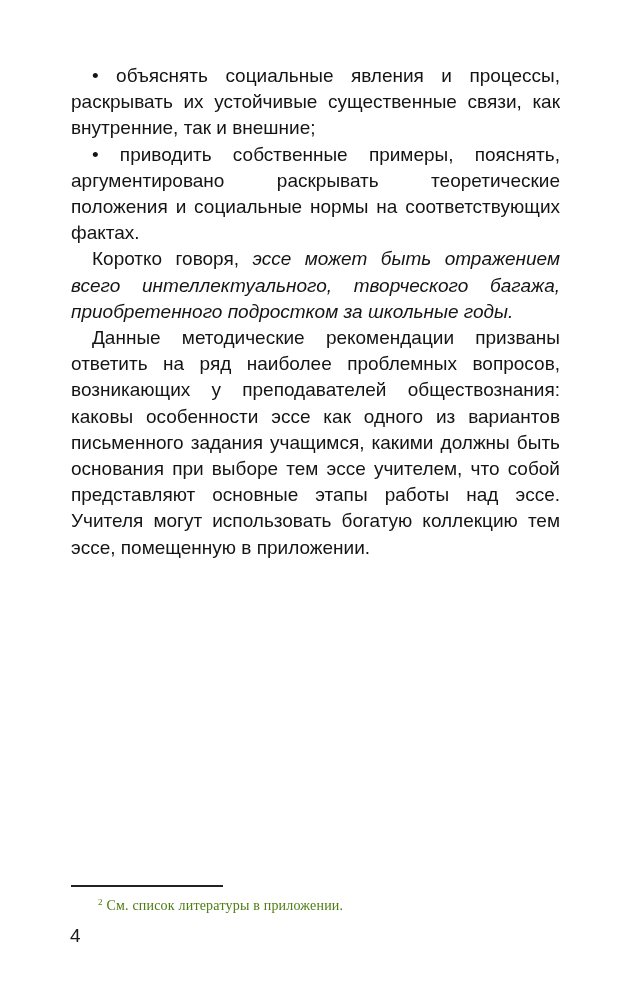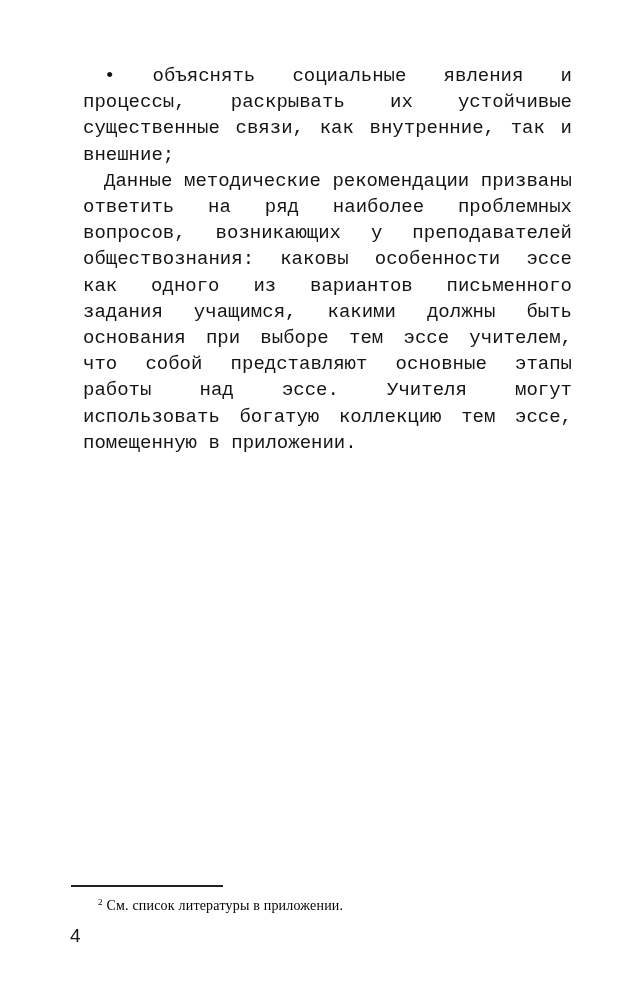--- a/index.html
+++ b/index.html
@@ -1,35 +1,37 @@
 <!DOCTYPE html>
 <html><head>
   <meta charset="utf-8">
   <style>
     html, body { margin: 0; padding: 0; background: #ffffff; }
     body { width: 629px; height: 1000px; position: relative; overflow: hidden; }
     .page {
-      position: absolute; left: 83px; top: 63px; width: 489px;
-      font-family: Liberation Mono, monospace; font-size: 19px;
+      position: absolute; left: 71px; top: 63px; width: 489px;
+      font-family: Liberation Sans, sans-serif; font-size: 19px;
       line-height: 26.2px; color: #141414; text-align: justify;
     }
     .p { margin: 0; text-indent: 21px; }
     .it { font-style: italic; }
     sup { font-size: 11px; line-height: 0; vertical-align: 7px; }
     .rule { position: absolute; left: 71px; top: 885px; width: 152px; height: 1.5px; background: #222; }
     .fn {
       position: absolute; left: 98px; top: 898px;
-      font-family: "Liberation Serif", serif; font-size: 14px; color: #000000; letter-spacing: 0.2px;
+      font-family: "Liberation Serif", serif; font-size: 14px; color: #4d7c0f; letter-spacing: 0.2px;
     }
     .fn sup { font-size: 9px; vertical-align: 5px; }
     .pagenum { position: absolute; left: 70px; top: 925px; font-family: "Liberation Sans", sans-serif; font-size: 19px; color: #1a1a1a; }
   </style>
 </head>
 <body>
 
 <div class="page">
   <p class="p">• объяснять социальные явления и процессы, раскрывать их устойчивые существенные связи, как внутренние, так и внешние;</p>
+  <p class="p">• приводить собственные примеры, пояснять, аргументировано раскрывать теоретические положения и социальные нормы на соответствующих фактах.</p>
+  <p class="p"><span>Коротко говоря, </span><span class="it">эссе может быть отражением всего интеллектуального, творческого багажа, приобретенного подростком за школьные годы.</span></p>
   <p class="p">Данные методические рекомендации призваны ответить на ряд наиболее проблемных вопросов, возникающих у преподавателей обществознания: каковы особенности эссе как одного из вариантов письменного задания учащимся, какими должны быть основания при выборе тем эссе учителем, что собой представляют основные этапы работы над эссе. Учителя могут использовать богатую коллекцию тем эссе, помещенную в приложении.</p>
 </div>
 
 <div class="rule"></div>
 <div class="fn"><sup>2</sup><span> См. список литературы в приложении.</span></div>
 <div class="pagenum">4</div>
 
 </body></html>

